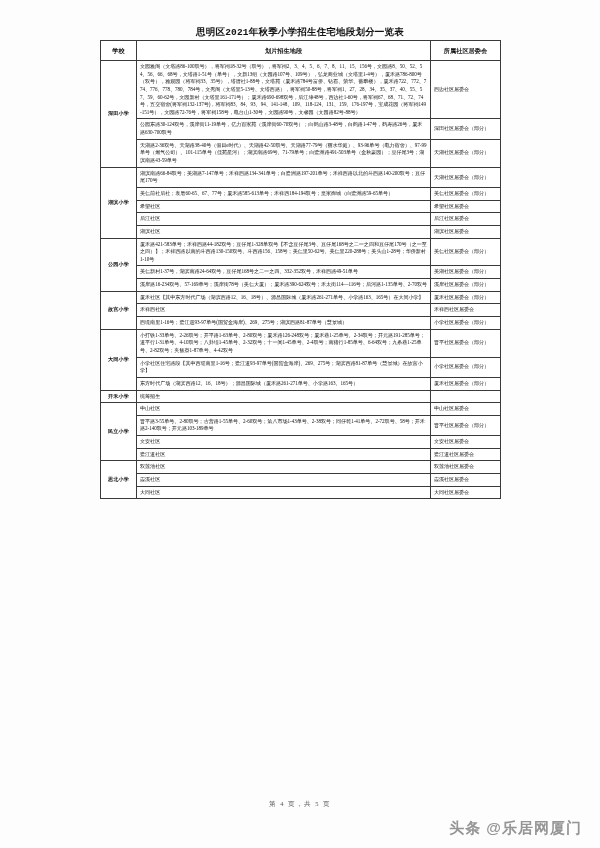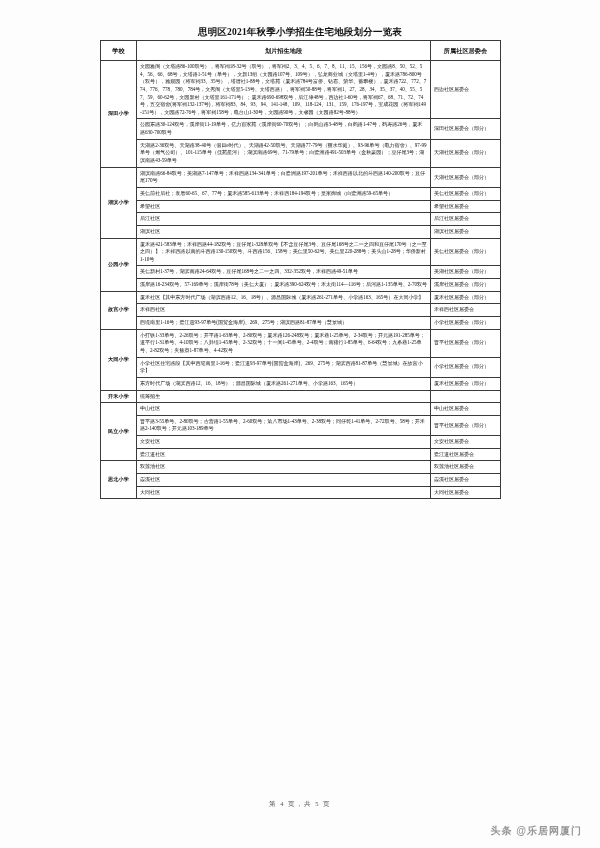--- a/index.html
+++ b/index.html
@@ -25,21 +25,21 @@
   .doc-title {
     position: absolute;
     left: 100px;
     top: 26px;
     width: 400px;
     text-align: center;
     font-size: 9.5px;
     font-weight: bold;
     letter-spacing: 0.2px;
     color: #111;
-    font-family: Liberation Serif, serif;
+    font-family: Liberation Mono, monospace;
   }
   table.sheet {
     position: absolute;
     left: 100px;
     top: 40px;
     width: 400px;
     border-collapse: collapse;
     table-layout: fixed;
     background: #ffffff;
   }
@@ -96,21 +96,21 @@
     width: 600px;
     text-align: center;
     font-size: 6.5px;
     color: #555;
     letter-spacing: 1.5px;
   }
   .watermark {
     position: absolute;
     right: 18px;
     bottom: 10px;
-    font-size: 10px;
+    font-size: 15px;
     font-weight: bold;
     color: #8d8d8d;
     letter-spacing: 1px;
     font-family: "Liberation Sans", "DejaVu Sans", sans-serif;
     opacity: 0.92;
     white-space: nowrap;
   }
 </style>
 </head>
 <body>

